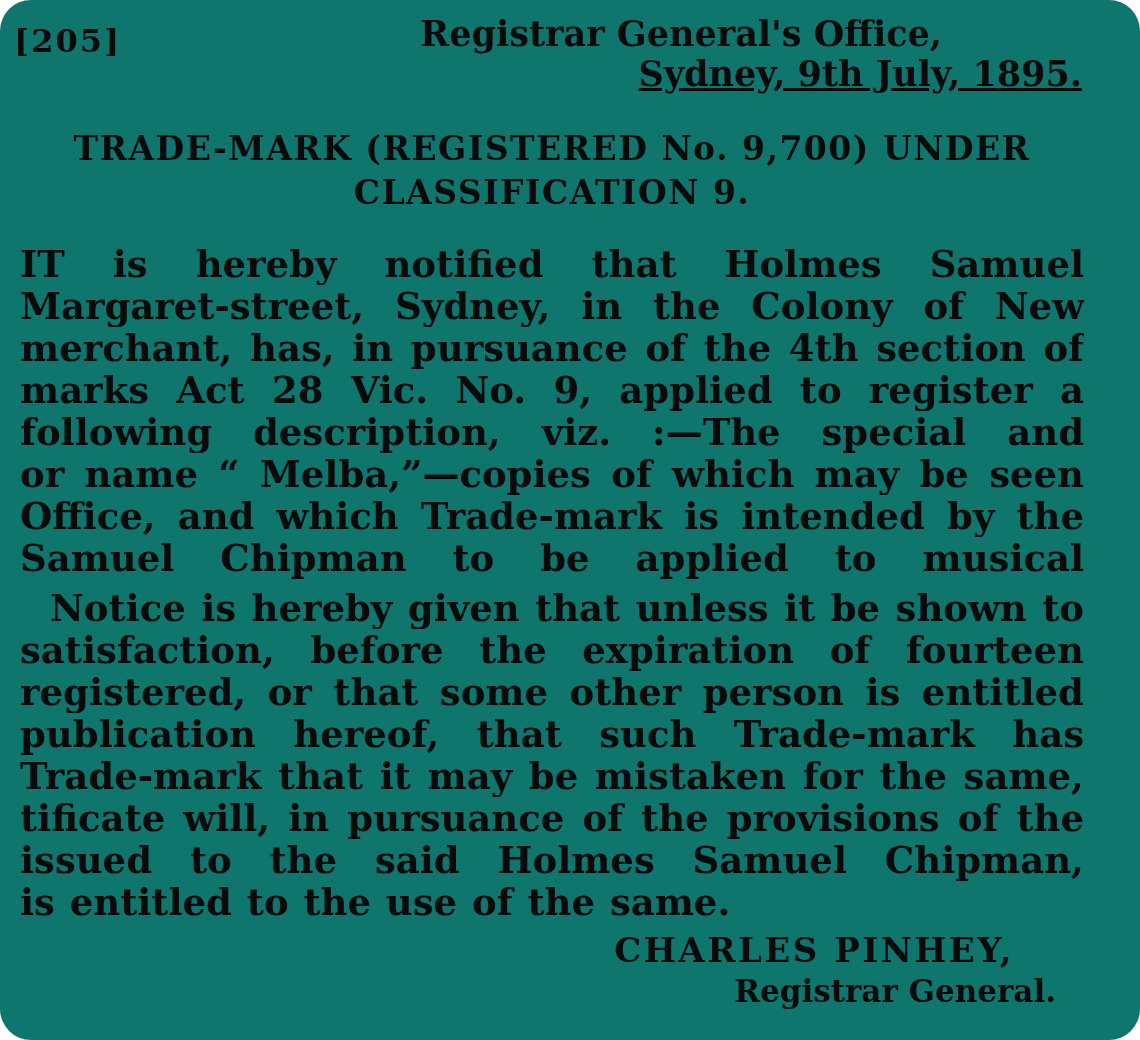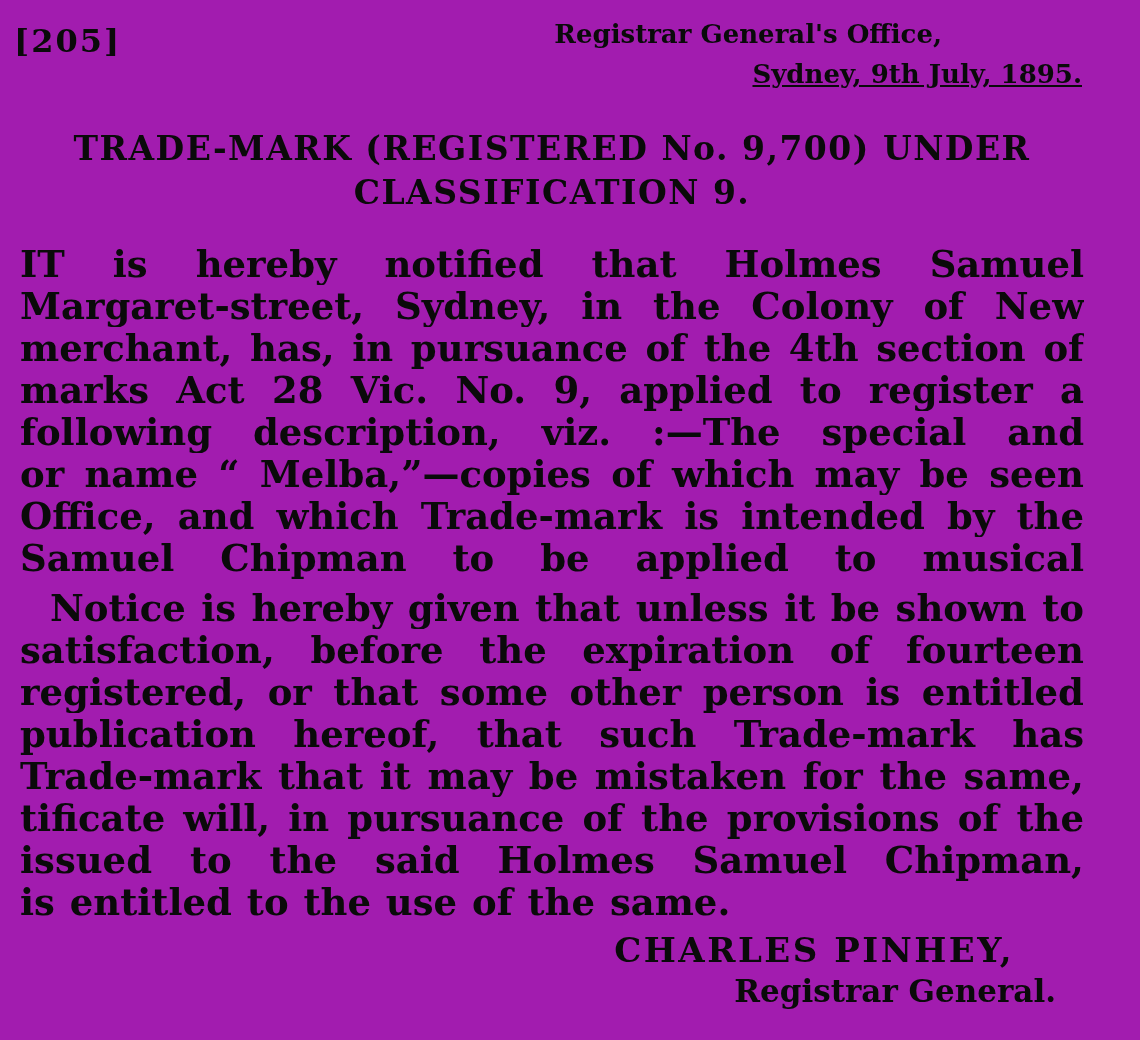--- a/index.html
+++ b/index.html
@@ -5,39 +5,40 @@
   html, body {
     margin: 0;
     padding: 0;
     background: #ffffff;
   }
   .page {
     position: relative;
     width: 1140px;
     height: 1040px;
     box-sizing: border-box;
-    background: #a21caf;
+    background: #0f766e;
     color: #0a0a0a;
     font-family: "DejaVu Serif", serif;
     font-weight: 700;
     padding: 14px 56px 0 20px;
     overflow: hidden;
+    border-radius: 31px;
   }
 
   
   .ref-number {
     position: absolute;
     left: 14px;
     top: 22px;
     font-size: 32px;
     letter-spacing: 2px;
   }
 
   
-  .header-block { text-align: right; line-height: 40px; font-size: 26px; }
+  .header-block { text-align: right; line-height: 40px; font-size: 35px; }
   .office-line { padding-right: 142px; }
   .date-line   { padding-right: 2px; text-decoration: underline; }
 
   
   .notice-heading {
     text-align: center;
     margin-top: 33px;
     font-size: 33px;
     line-height: 44px;
     letter-spacing: 1.5px;

